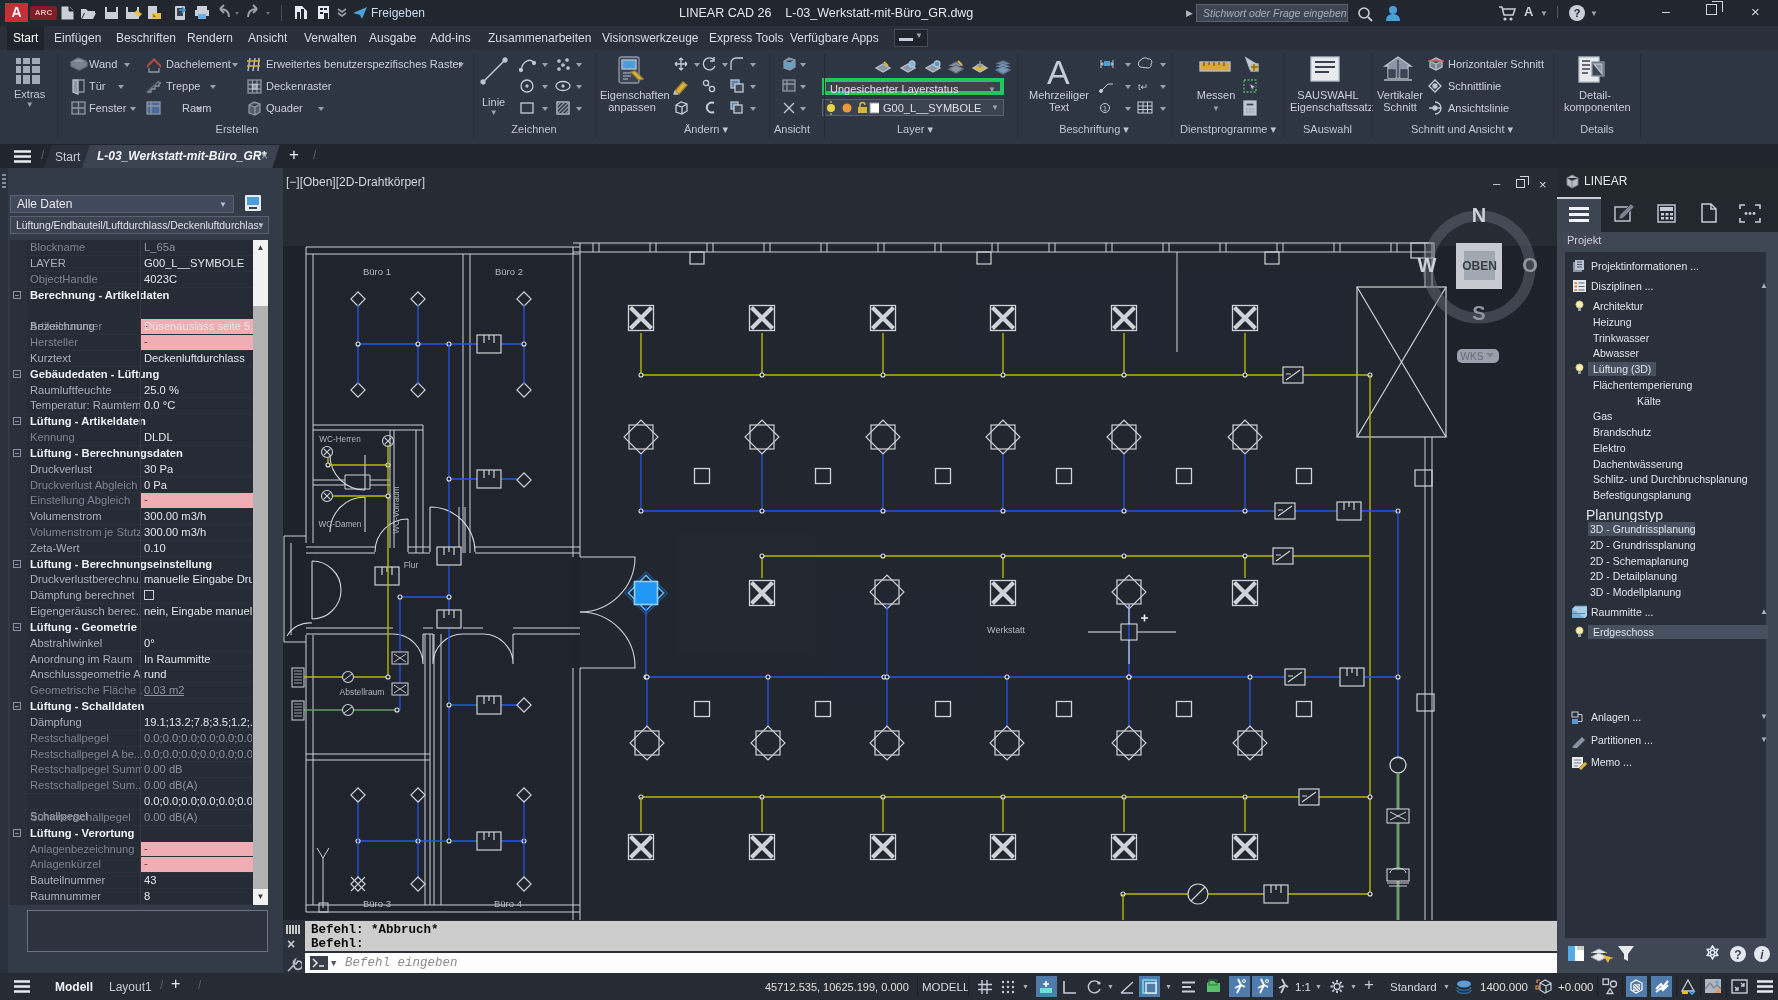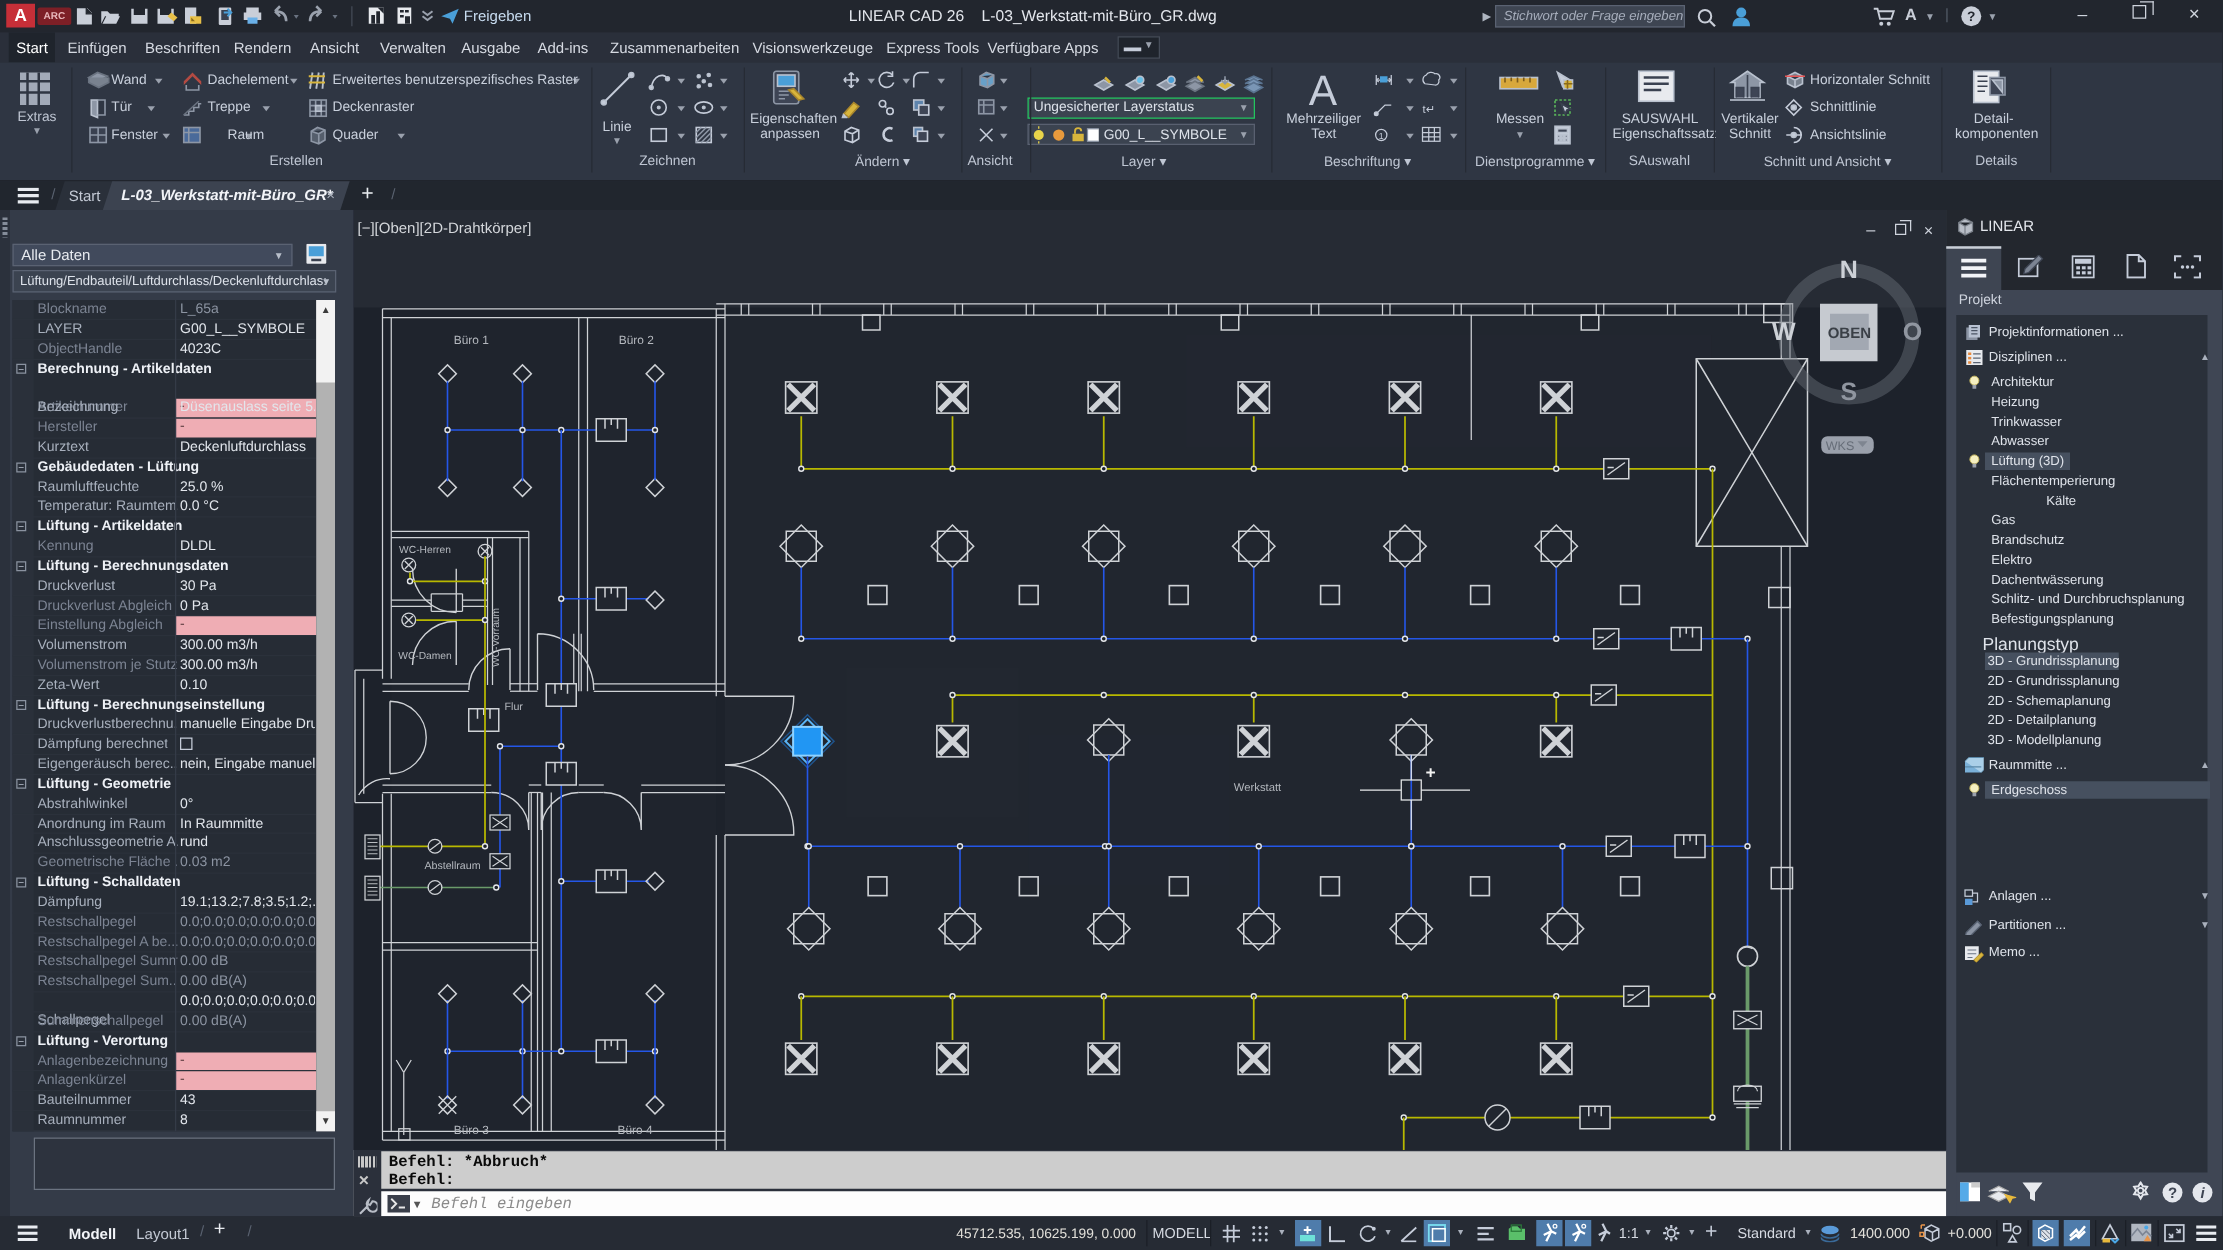--- a/index.html
+++ b/index.html
@@ -437,21 +437,21 @@
     <div class="ritext" style="left:600px;top:39px;width:64px;text-align:center;">Eigenschaften<br>anpassen</div>
     <div class="ritext" style="left:1023px;top:39px;width:72px;text-align:center;">Mehrzeiliger<br>Text</div>
     <div class="ritext" style="left:1190px;top:39px;width:52px;text-align:center;">Messen<br><span style="color:#9aa1ad;font-size:8px;">▼</span></div>
     <div class="ritext" style="left:1290px;top:39px;width:76px;text-align:center;">SAUSWAHL<br>Eigenschaftssatz</div>
     <div class="ritext" style="left:1374px;top:39px;width:52px;text-align:center;">Vertikaler<br>Schnitt</div>
     <div class="ritext" style="left:1448px;top:8px;">Horizontaler Schnitt</div>
     <div class="ritext" style="left:1448px;top:30px;">Schnittlinie</div>
     <div class="ritext" style="left:1448px;top:52px;">Ansichtslinie</div>
     <div class="ritext" style="left:1564px;top:39px;width:62px;text-align:center;">Detail-<br>komponenten</div>
 
-    <div class="t" style="left:822px;top:28px;width:182px;height:17px;background:#3b4350;border:1px solid #22c55e;font-size:11px;color:#dde2ea;line-height:15px;padding-left:4px;">Ungesicherter Layerstatus<span style="position:absolute;right:4px;color:#9aa1ad;font-size:8px;">▼</span></div>
+    <div class="t" style="left:822px;top:28px;width:182px;height:17px;background:#3b4350;border:4px solid #22c55e;font-size:11px;color:#dde2ea;line-height:15px;padding-left:4px;">Ungesicherter Layerstatus<span style="position:absolute;right:4px;color:#9aa1ad;font-size:8px;">▼</span></div>
     <div class="t" style="left:822px;top:49px;width:182px;height:17px;background:#3b4350;border:1px solid #596070;font-size:11px;color:#dde2ea;line-height:15px;">
       <svg width="56" height="15" style="vertical-align:top;">
           <circle cx="8" cy="8" r="4" fill="#e8d44a"></circle>
           <path d="M8,1 v2 M8,13 v2" stroke="#e8d44a"></path>
           <circle cx="24" cy="8" r="4.5" fill="#e89a3c"></circle>
           <g transform="translate(34,2)">
             <rect x="1" y="5" width="9" height="6" fill="#d8b53c"></rect>
             <path d="M3,5 v-2 a2.5,2.5 0 0,1 5,0" stroke="#d8b53c" fill="none" stroke-width="1.5"></path>
           </g>
           <rect x="47" y="3" width="10" height="10" fill="#fff" stroke="#8d96a5"></rect>
@@ -616,21 +616,21 @@
       <div class="t" style="left:0;top:411.6px;width:243px;height:15.83px;border-bottom:1px solid #2b313b;">
           <span style="position:absolute;left:20px;top:1px;color:#a8b0bd;white-space:nowrap;overflow:hidden;max-width:112px;">Anordnung im Raum</span>
           <span style="position:absolute;left:134px;top:1px;color:#e2e6ec;white-space:nowrap;overflow:hidden;max-width:108px;">In Raummitte</span>
         </div>
       <div class="t" style="left:0;top:427.4px;width:243px;height:15.83px;border-bottom:1px solid #2b313b;">
           <span style="position:absolute;left:20px;top:1px;color:#a8b0bd;white-space:nowrap;overflow:hidden;max-width:112px;">Anschlussgeometrie A...</span>
           <span style="position:absolute;left:134px;top:1px;color:#e2e6ec;white-space:nowrap;overflow:hidden;max-width:108px;">rund</span>
         </div>
       <div class="t" style="left:0;top:443.2px;width:243px;height:15.83px;border-bottom:1px solid #2b313b;">
           <span style="position:absolute;left:20px;top:1px;color:#7c8493;white-space:nowrap;overflow:hidden;max-width:112px;">Geometrische Fläche ...</span>
-          <span style="position:absolute;left:134px;top:1px;color:#8c94a2;white-space:nowrap;overflow:hidden;max-width:108px;">0.03 m2</span>
+          <span style="position:absolute;left:134px;top:1px;color:#8c94a2;white-space:nowrap;overflow:hidden;max-width:108px;text-decoration:underline;">0.03 m2</span>
         </div>
       <div class="t" style="left:0;top:459.1px;width:243px;height:15.83px;">
           <span style="position:absolute;left:3px;top:3px;width:8px;height:8px;border:1px solid #8a92a0;font-size:8px;line-height:7px;text-align:center;color:#c5ccd9;">−</span>
           <span style="position:absolute;left:20px;top:1px;font-weight:bold;color:#eef1f6;white-space:nowrap;">Lüftung - Schalldaten</span>
         </div>
       <div class="t" style="left:0;top:474.9px;width:243px;height:15.83px;border-bottom:1px solid #2b313b;">
           <span style="position:absolute;left:20px;top:1px;color:#a8b0bd;white-space:nowrap;overflow:hidden;max-width:112px;">Dämpfung</span>
           <span style="position:absolute;left:134px;top:1px;color:#e2e6ec;white-space:nowrap;overflow:hidden;max-width:108px;">19.1;13.2;7.8;3.5;1.2;...</span>
         </div>
       <div class="t" style="left:0;top:490.7px;width:243px;height:15.83px;border-bottom:1px solid #2b313b;">

